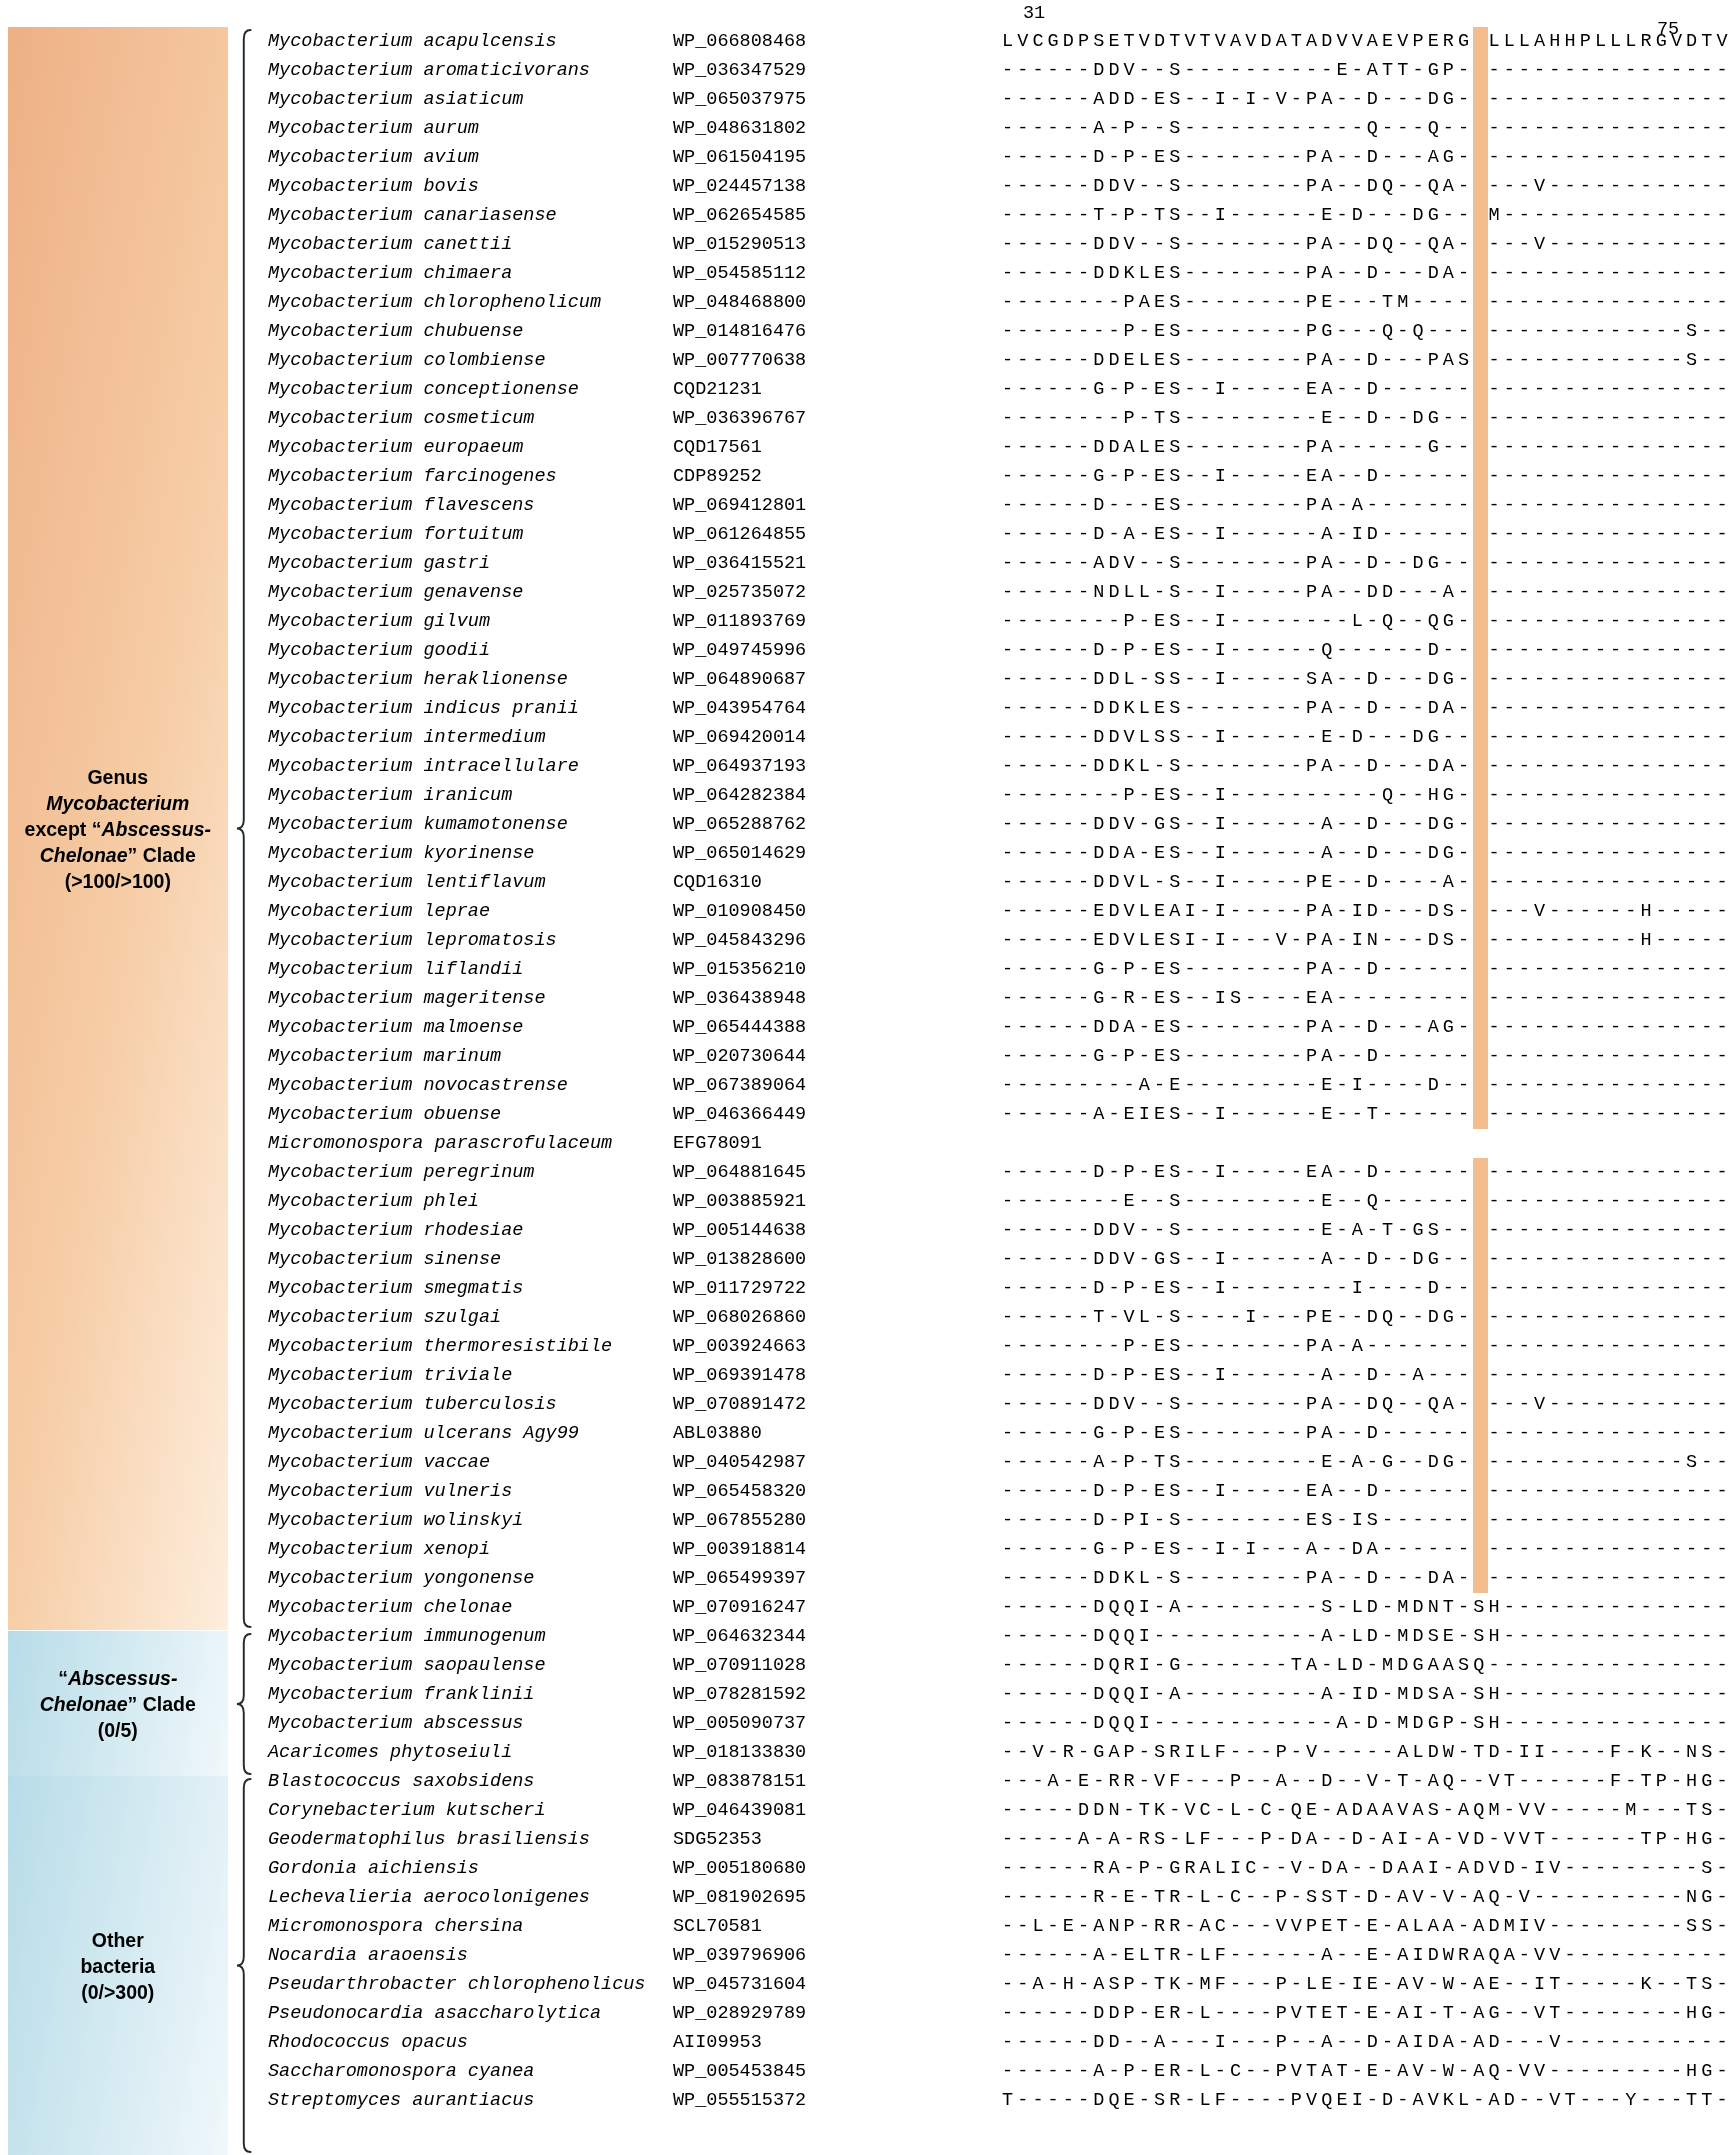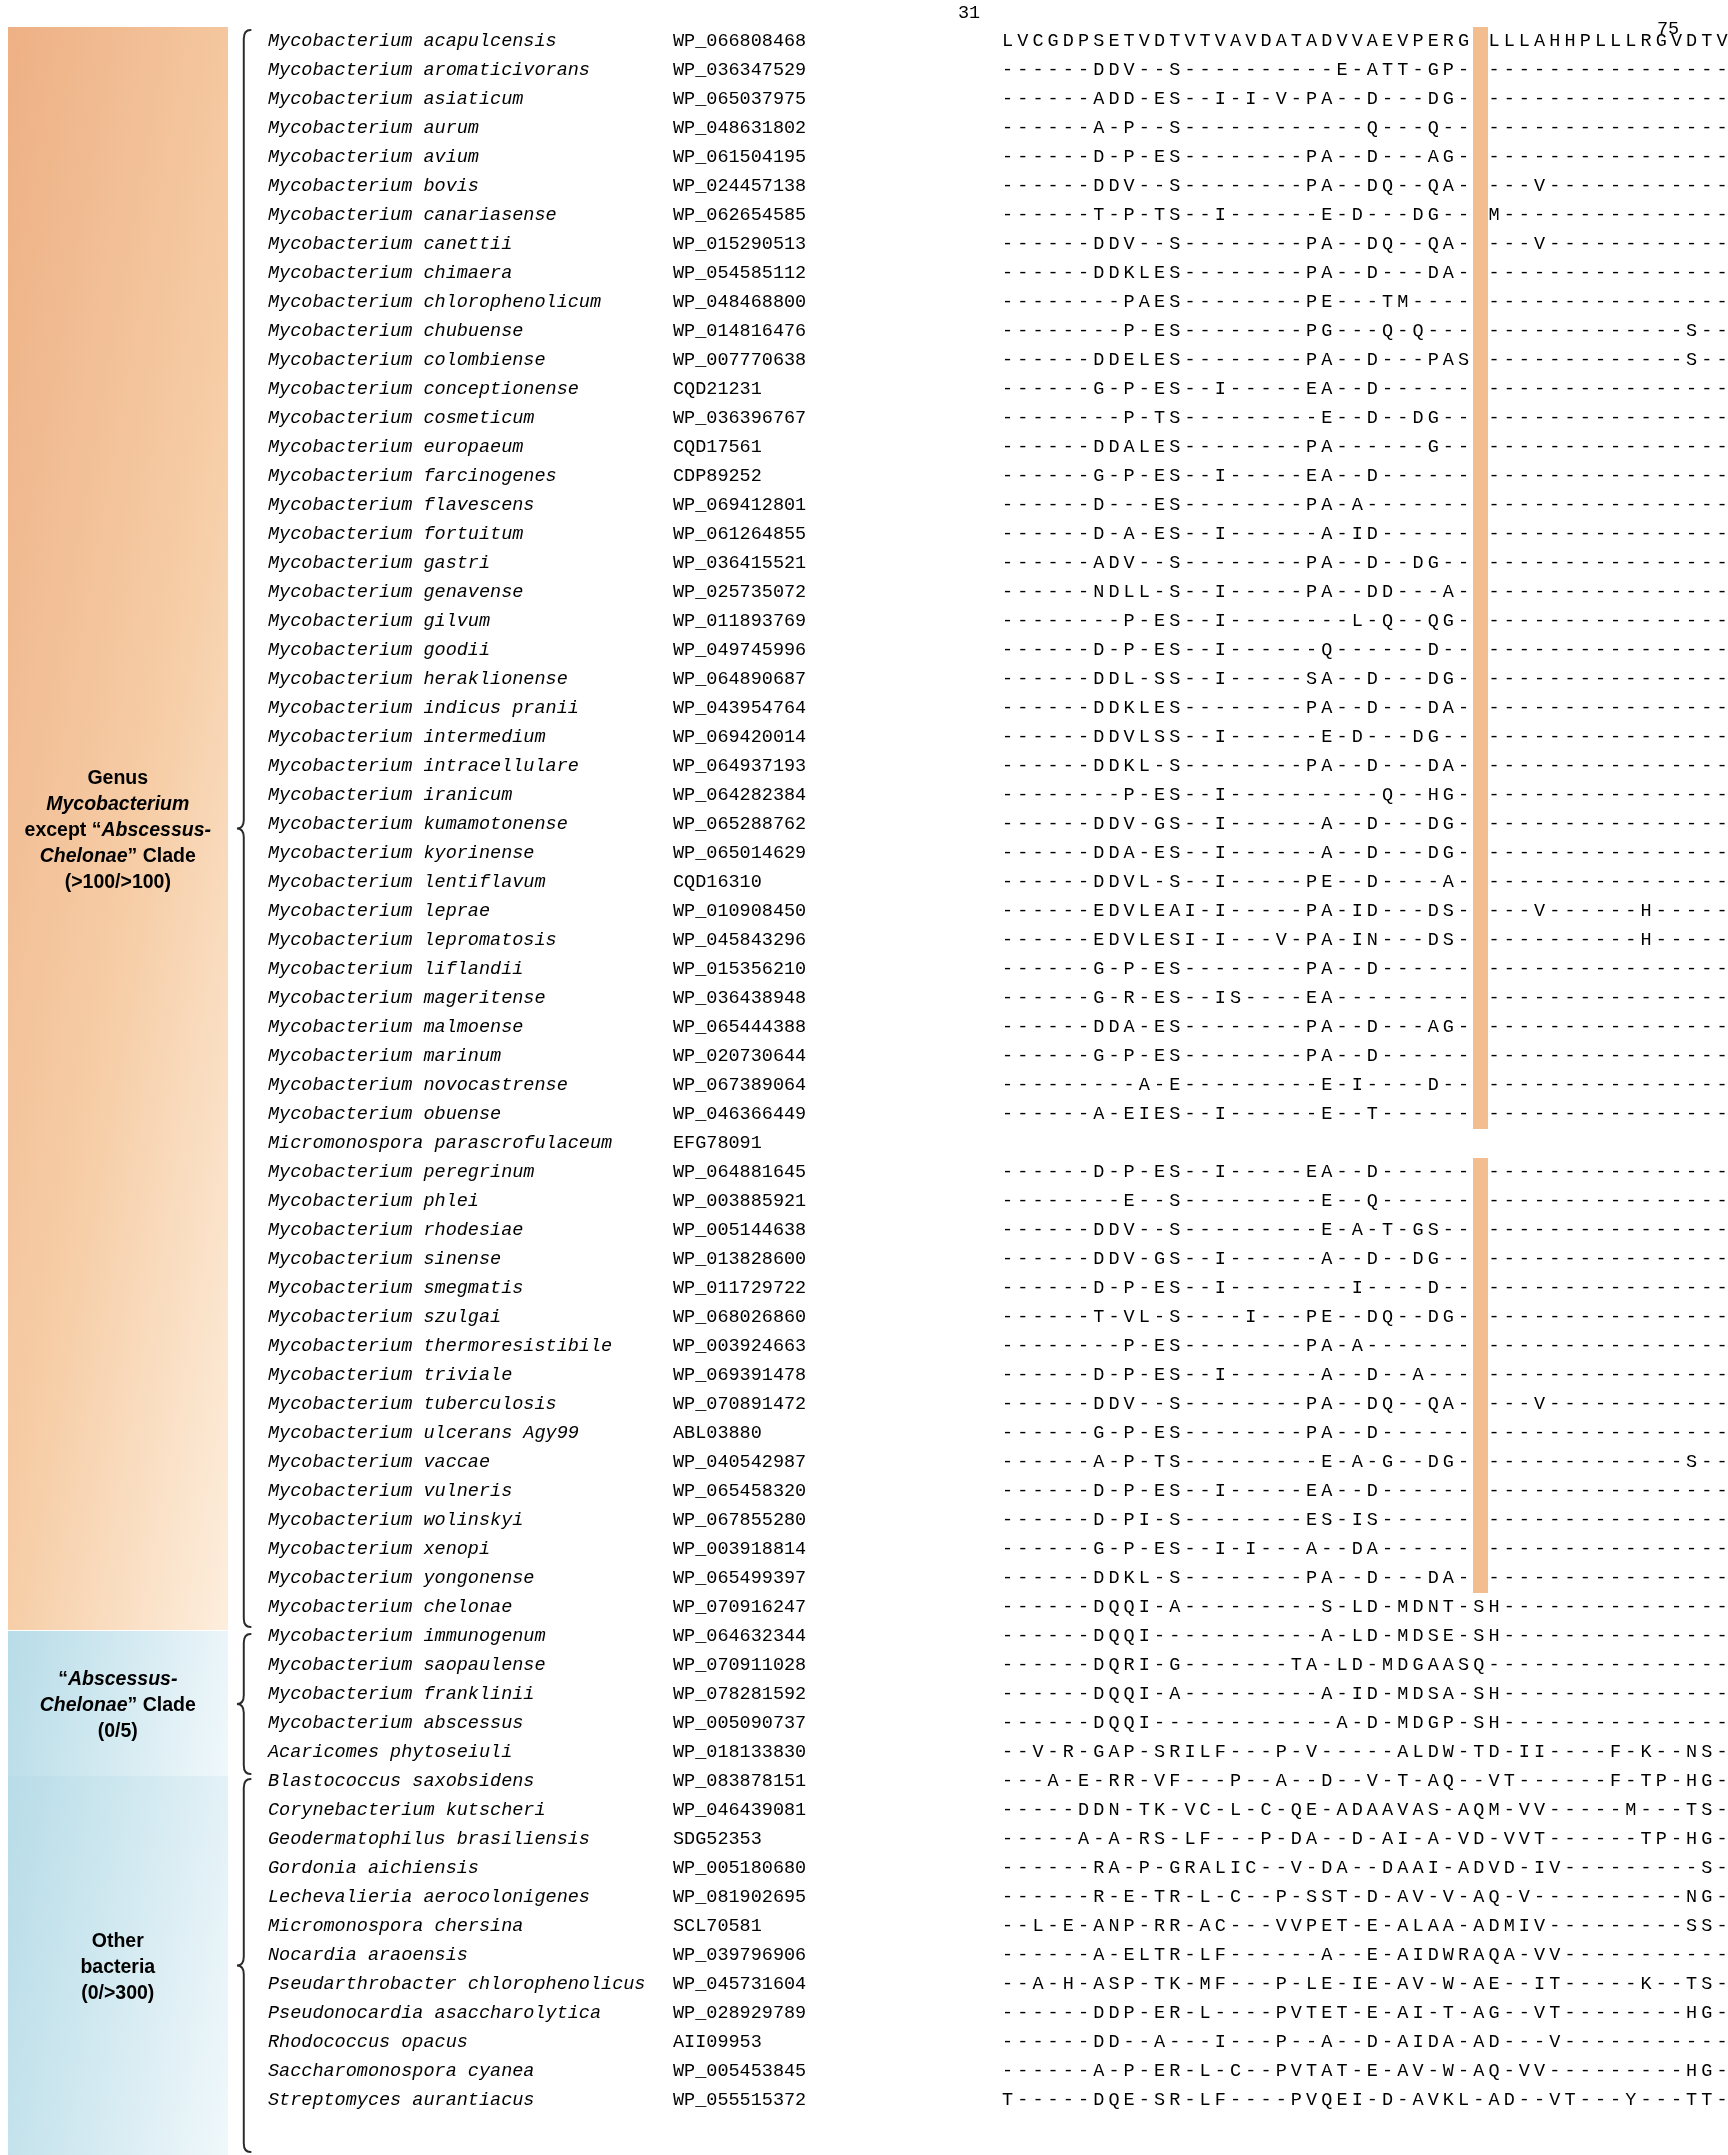--- a/index.html
+++ b/index.html
@@ -1,21 +1,21 @@
 <!DOCTYPE html>
 <html style="--band: #f3bd90;"><head>
 <meta charset="utf-8">
 <title>Figure</title>
 <style>
   * { box-sizing: border-box; }
   body { margin: 0; background: #ffffff; }
   .figure { position: relative; width: 1728px; height: 2155px; background: #fff; overflow: hidden;
             color: #000; font-family: "Liberation Mono", "DejaVu Sans Mono", monospace; }
   .hdr { position: absolute; top: 2.9px; font-size: 18.5px; }
-  .hdr.left  { left: 958px; text-align: right; }
+  .hdr.left  { left: 1023px; text-align: right; }
   .hdr.right { left: 1657px; margin-top: 16px; }
   .zone { position: absolute; left: 7.8px; width: 220px; display: flex; align-items: center; justify-content: center; }
   .glabel { font-family: "Liberation Sans", "DejaVu Sans", sans-serif; font-weight: bold; font-size: 19.5px;
             line-height: 26px; text-align: center; padding: 0 5.9px; color: #000; }
   .it { font-style: italic; }
   .bracket { position: absolute; left: 235px; overflow: visible; }
   #rows { position: absolute; left: 0; top: 27px; width: 100%; padding-left: 12px; }
   .row { position: relative; height: 29px; }
   .sp { position: absolute; left: 256px; font-size: 18.5px; line-height: 29px; font-style: italic; white-space: pre; }
   .ac { position: absolute; left: 661px; font-size: 18.5px; line-height: 29px; white-space: pre; }

